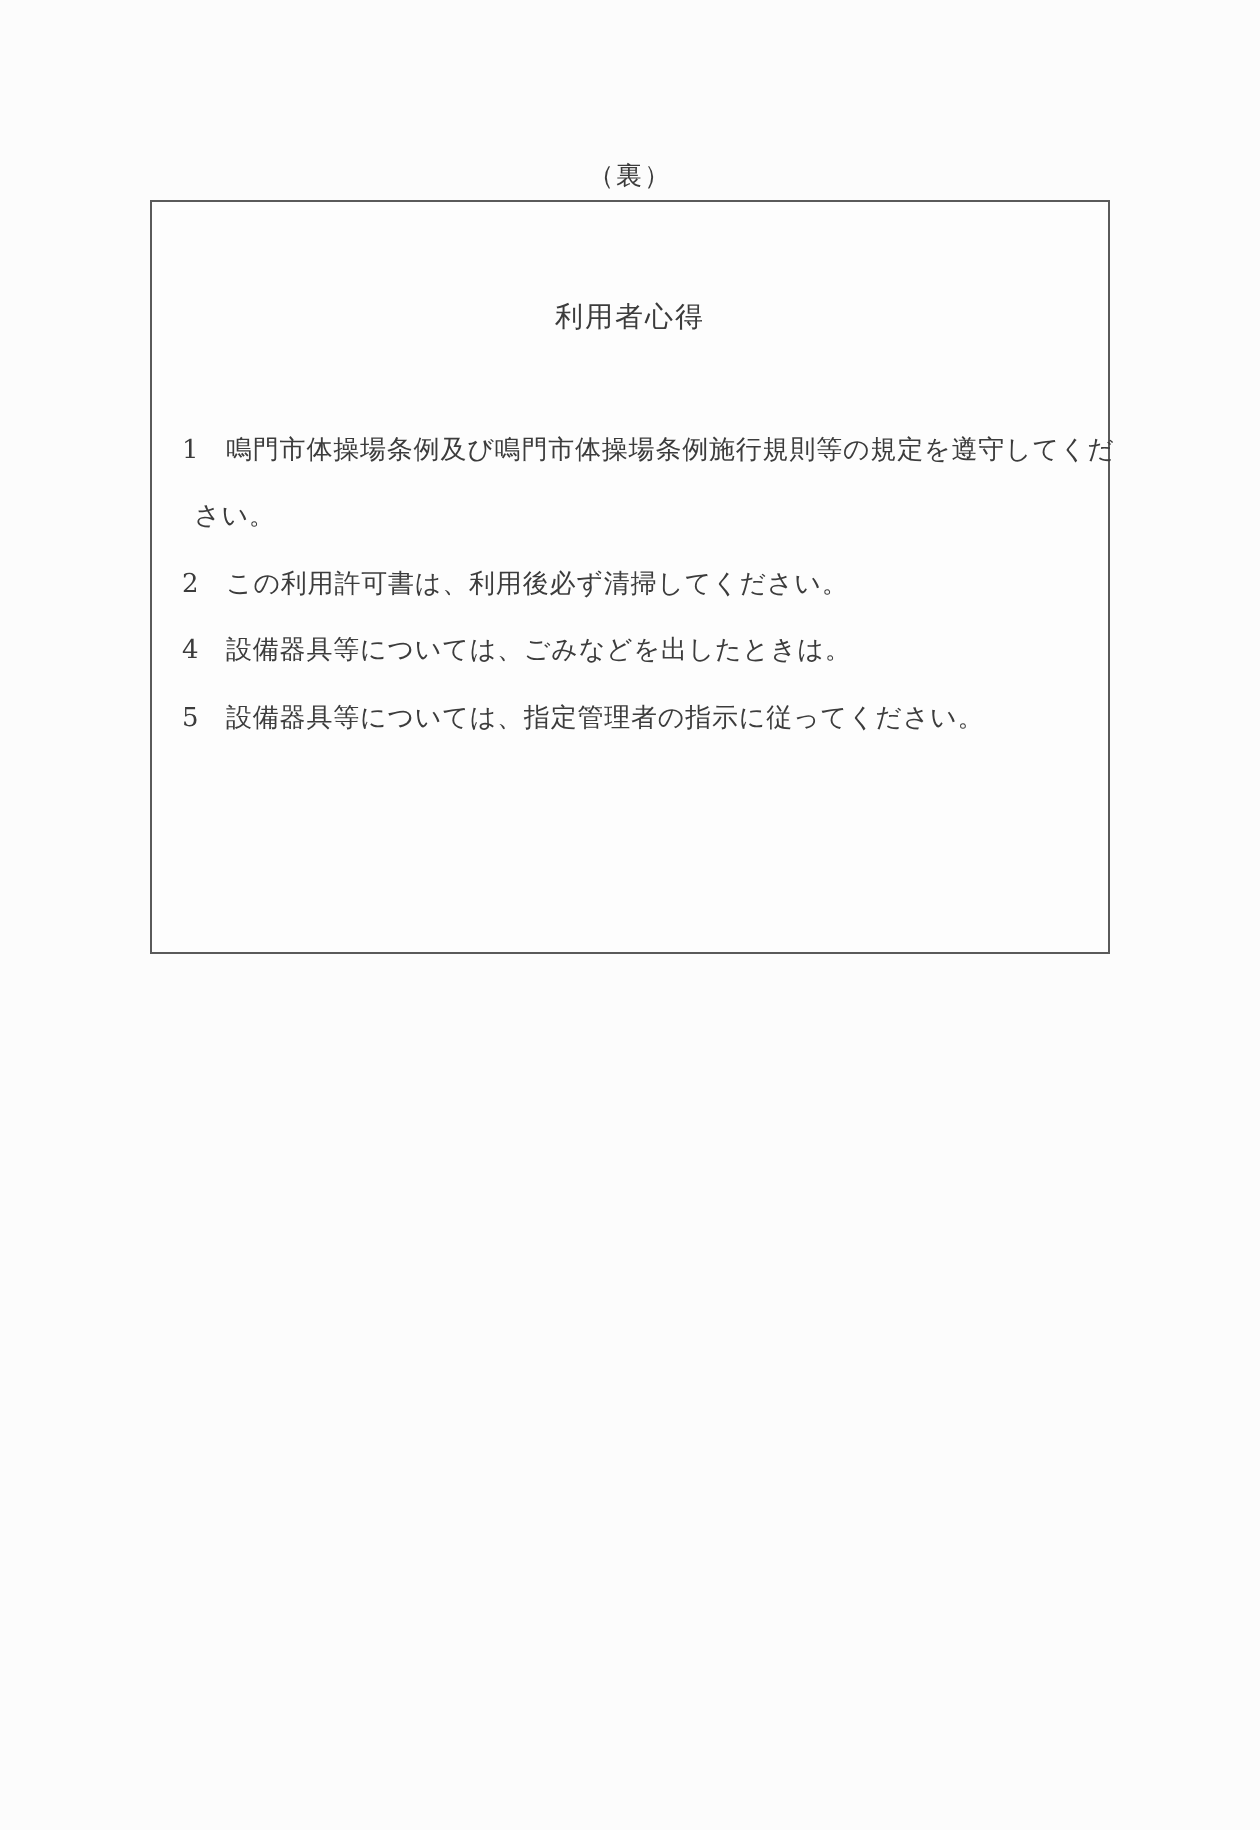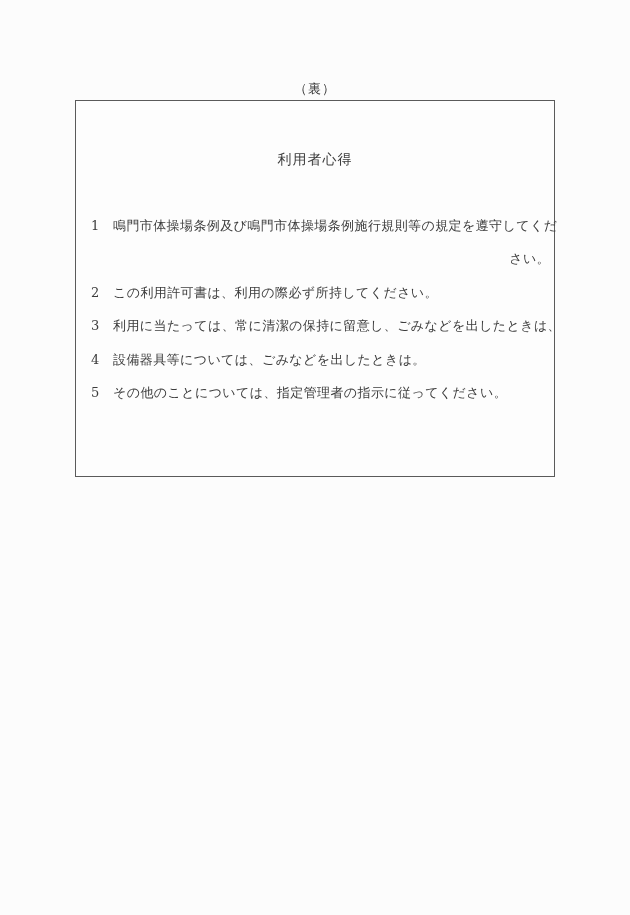--- a/index.html
+++ b/index.html
@@ -56,21 +56,20 @@
     letter-spacing: 0.4px;
     white-space: nowrap;
   }
   .num {
     display: inline-block;
     width: 22px;
     letter-spacing: 0;
   }
   .cont {
     padding-left: 6px;
-    text-align: right;
   }
 </style>
 </head>
 <body>
 
 <div class="page">
 
   <div class="side-label">（裏）</div>
 
   <div class="notice-box">
@@ -81,37 +80,34 @@
 
       <div>
         <div class="line">
           <span class="num">1</span><span>鳴門市体操場条例及び鳴門市体操場条例施行規則等の規定を遵守してくだ</span>
         </div>
         <div class="line cont">さい。</div>
       </div>
 
       <div>
         <div class="line">
-          <span class="num">2</span><span>この利用許可書は、利用の際必ず所持してください。</span>
+          <span class="num">2</span><span>この利用許可書は、利用後必ず清掃してください。</span>
         </div>
       </div>
 
       <div>
-        <div class="line">
-          <span class="num">3</span><span>利用に当たっては、常に清潔の保持に留意し、ごみなどを出したときは、</span>
-        </div>
       </div>
 
       <div>
         <div class="line">
           <span class="num">4</span><span>設備器具等については、ごみなどを出したときは。</span>
         </div>
       </div>
 
       <div>
         <div class="line">
-          <span class="num">5</span><span>その他のことについては、指定管理者の指示に従ってください。</span>
+          <span class="num">5</span><span>設備器具等については、指定管理者の指示に従ってください。</span>
         </div>
       </div>
 
     </div>
   </div>
 </div>
 
 </body></html>

